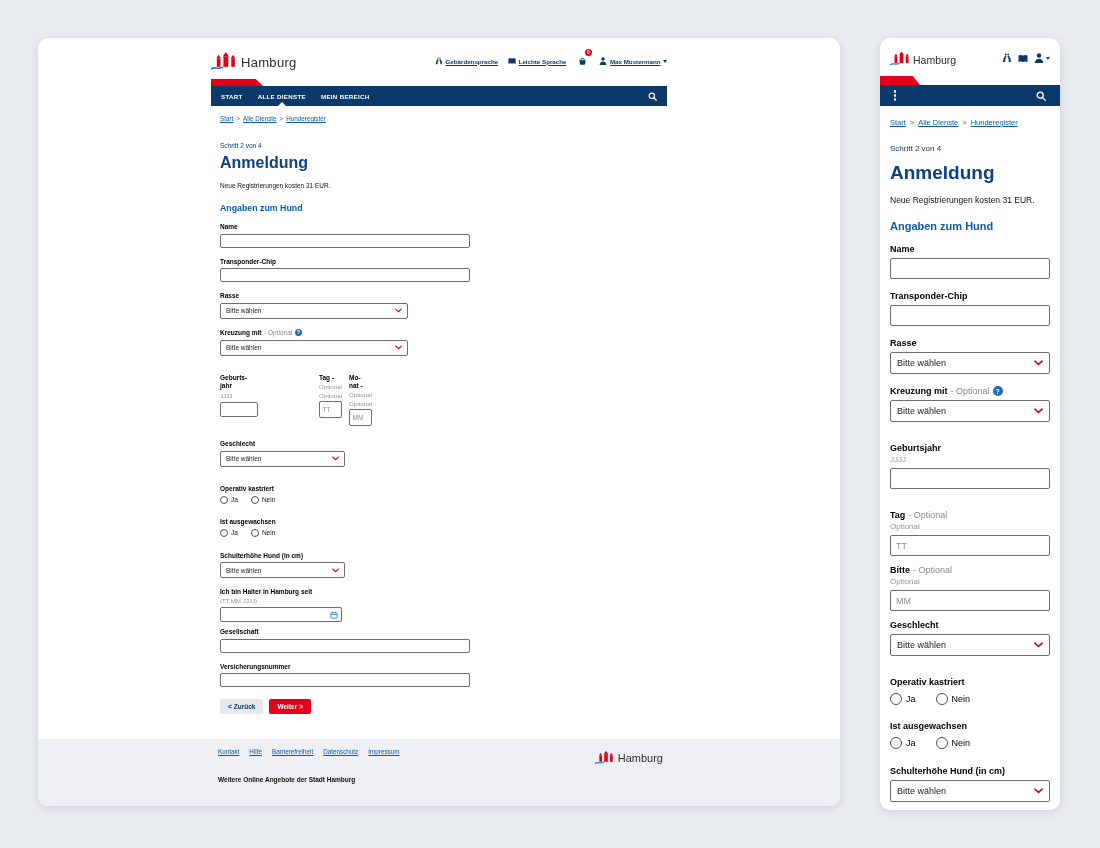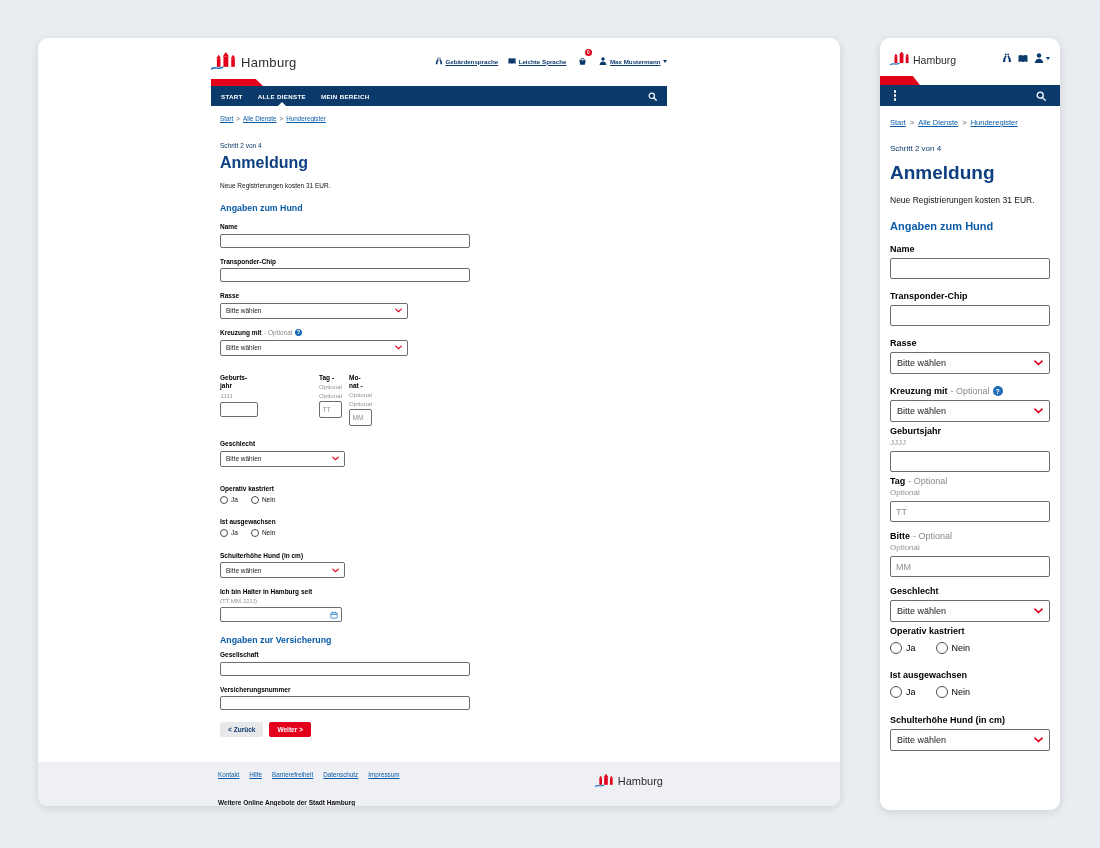--- a/index.html
+++ b/index.html
@@ -97,21 +97,21 @@
   .kebab { display:flex; flex-direction:column; gap:1.8px; cursor:pointer; }
   .kebab span { width:2.4px; height:2.4px; border-radius:50%; background:#fff; }
   .mcontent { padding:0 10px; }
   .mbread { margin-top:12px; font-size:7.5px; display:flex; gap:4px; color:#555; flex-wrap:wrap; }
   .mbread a { color:#0b5ca8; }
   .mstep { margin-top:17px; font-size:8px; color:#0b3a6a; }
   .mh1 { margin-top:9px; font-size:19px; font-weight:bold; color:#0e3f80; }
   .mintro { margin-top:11px; font-size:8.5px; color:#101010; }
   .mh2 { margin-top:15px; font-size:11px; font-weight:bold; color:#0b5ca8; }
   .mfield { margin-top:12px; }
-  .mgap-lg { margin-top:4px; }
+  .mgap-lg { margin-top:21px; }
   .mlabel { font-size:9px; font-weight:bold; color:#000; display:flex; align-items:center; gap:3px; }
   .mopt { color:#8a8a8a; font-weight:normal; }
   .mhint { font-size:8px; color:#949494; margin-top:2px; }
   .minput { display:block; width:100%; height:21px; border:1px solid #6e6e6e; border-radius:2px;
             margin-top:4px; font-size:9px; padding:0 5px; font-family:inherit; color:#222; }
   .mselect { width:100%; height:22px; border:1px solid #6e6e6e; border-radius:2px; margin-top:4px;
              display:flex; align-items:center; justify-content:space-between; padding:0 6px;
              font-size:9px; color:#1c1c1c; cursor:pointer; background:#fff; }
   .mradios { display:flex; gap:20px; margin-top:6px; align-items:center; }
   .mradio-opt { display:flex; align-items:center; gap:4px; font-size:9px; cursor:pointer; }
@@ -322,21 +322,20 @@
             <g stroke="#2f7cc0" fill="none" stroke-width="1">
               <rect x="1" y="2.2" width="8" height="6.8" rx="0.8"></rect>
               <line x1="3.2" y1="0.8" x2="3.2" y2="3"></line>
                 <line x1="6.8" y1="0.8" x2="6.8" y2="3"></line>
               <line x1="1" y1="4.4" x2="9" y2="4.4"></line>
             </g>
           </svg>
         </div>
       </div>
 
-      <h2 class="dh2" style="margin-top:13px">Angaben zur Versicherung</h2>
 
       <div class="dfield" style="margin-top:6px">
         <div class="dlabel">Gesellschaft</div>
         <input class="dinput" style="">
       </div>
 
       <div class="dfield">
         <div class="dlabel">Versicherungsnummer</div>
         <input class="dinput" style="">
       </div>

